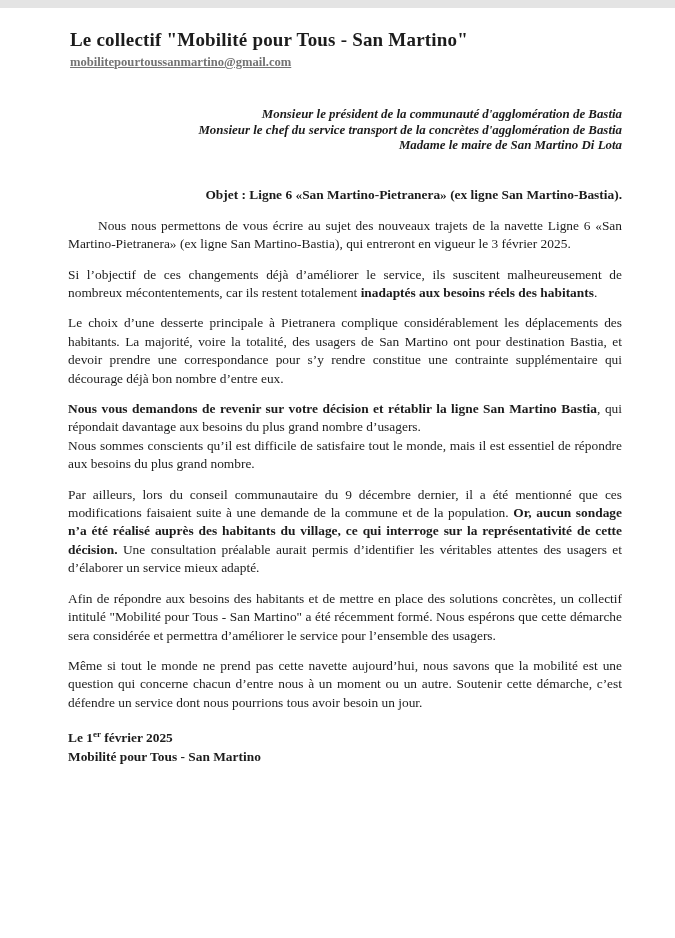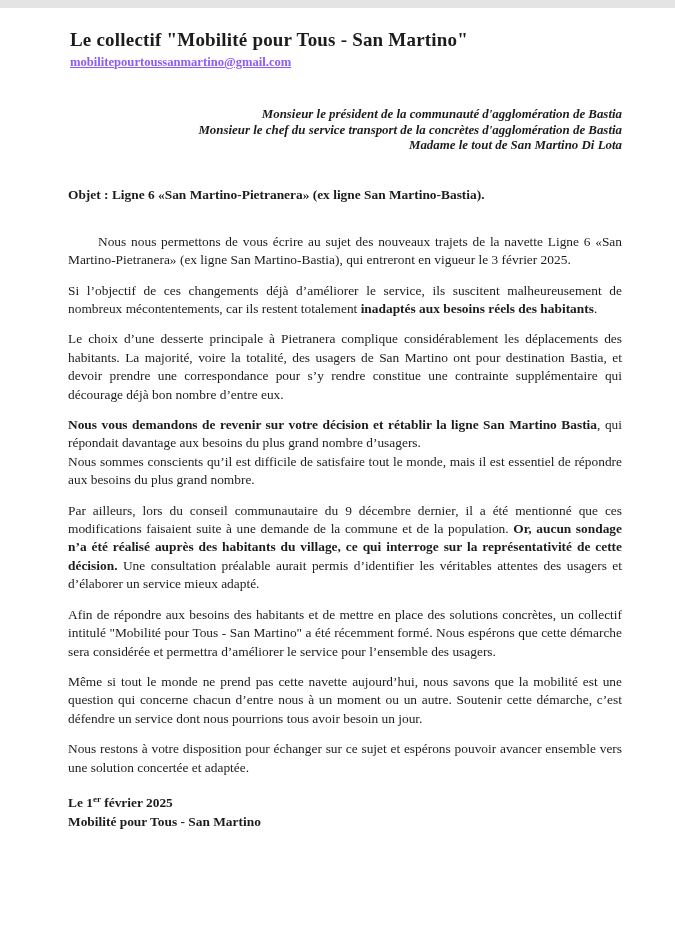--- a/index.html
+++ b/index.html
@@ -44,23 +44,24 @@
     text-align: right;
     font-weight: bold;
     font-size: 12.9px;
     line-height: 15.6px;
     font-style: italic;
   }
   .subject {
     margin-top: 33px;
     font-weight: bold;
     font-size: 13.4px;
+    text-align: right;
   }
   .body-text {
-    margin-top: 30px;
+    margin-top: 14px;
   }
   .body-text p {
     margin: 0 0 12px 0;
     font-size: 13.4px;
     line-height: 18.4px;
     text-align: justify;
   }
   .body-text p.indent {
     text-indent: 30px;
   }
@@ -82,40 +83,39 @@
 </head>
 <body style="color: rgb(28, 28, 28);">
 
 <div class="top-band" style="background: rgb(228, 228, 228);"></div>
 
 <div class="page">
 
   <h1 class="doc-title">Le collectif "Mobilité pour Tous - San Martino"</h1>
 
   <div class="email-line">
-    <a class="email-link" style="color: #8b5cf6;">mobilitepourtoussanmartino@gmail.com</a>
+    <a class="email-link" style="color: #737373;">mobilitepourtoussanmartino@gmail.com</a>
   </div>
 
   <div class="recipients">
       <div>Monsieur le président de la communauté d'agglomération de Bastia</div>
       <div>Monsieur le chef du service transport de la concrètes d'agglomération de Bastia</div>
-      <div>Madame le tout de San Martino Di Lota</div>
+      <div>Madame le maire de San Martino Di Lota</div>
     </div>
 
   <div class="subject">Objet : Ligne 6 «San Martino-Pietranera» (ex ligne San Martino-Bastia).</div>
 
   <div class="body-text">
       <p class="indent"><span>Nous nous permettons de vous écrire au sujet des nouveaux trajets de la navette Ligne 6 «San Martino-Pietranera» (ex ligne San Martino-Bastia), qui entreront en vigueur le 3 février 2025.</span></p>
       <p><span>Si l’objectif de ces changements déjà d’améliorer le service, ils suscitent malheureusement de nombreux mécontentements, car ils restent totalement </span><span class="b">inadaptés aux besoins réels des habitants</span><span>.</span></p>
       <p><span>Le choix d’une desserte principale à Pietranera complique considérablement les déplacements des habitants. La majorité, voire la totalité, des usagers de San Martino ont pour destination Bastia, et devoir prendre une correspondance pour s’y rendre constitue une contrainte supplémentaire qui décourage déjà bon nombre d’entre eux.</span></p>
       <p><span class="b">Nous vous demandons de revenir sur votre décision et rétablir la ligne San Martino Bastia</span><span>, qui répondait davantage aux besoins du plus grand nombre d’usagers.</span><br><span>Nous sommes conscients qu’il est difficile de satisfaire tout le monde, mais il est essentiel de répondre aux besoins du plus grand nombre.</span></p>
       <p><span>Par ailleurs, lors du conseil communautaire du 9 décembre dernier, il a été mentionné que ces modifications faisaient suite à une demande de la commune et de la population. </span><span class="b">Or, aucun sondage n’a été réalisé auprès des habitants du village, ce qui interroge sur la représentativité de cette décision.</span><span> Une consultation préalable aurait permis d’identifier les véritables attentes des usagers et d’élaborer un service mieux adapté.</span></p>
       <p><span>Afin de répondre aux besoins des habitants et de mettre en place des solutions concrètes, un collectif intitulé "Mobilité pour Tous - San Martino" a été récemment formé. Nous espérons que cette démarche sera considérée et permettra d’améliorer le service pour l’ensemble des usagers.</span></p>
       <p><span>Même si tout le monde ne prend pas cette navette aujourd’hui, nous savons que la mobilité est une question qui concerne chacun d’entre nous à un moment ou un autre. Soutenir cette démarche, c’est défendre un service dont nous pourrions tous avoir besoin un jour.</span></p>
-      <p><span>Nous restons à votre disposition pour échanger sur ce sujet et espérons pouvoir avancer ensemble vers une solution concertée et adaptée.</span></p>
     </div>
 
   <div class="signature">
     <div><span>Le 1</span><sup>er</sup><span> février 2025</span></div>
     <div>Mobilité pour Tous - San Martino</div>
   </div>
 
 </div>
 
 </body></html>

